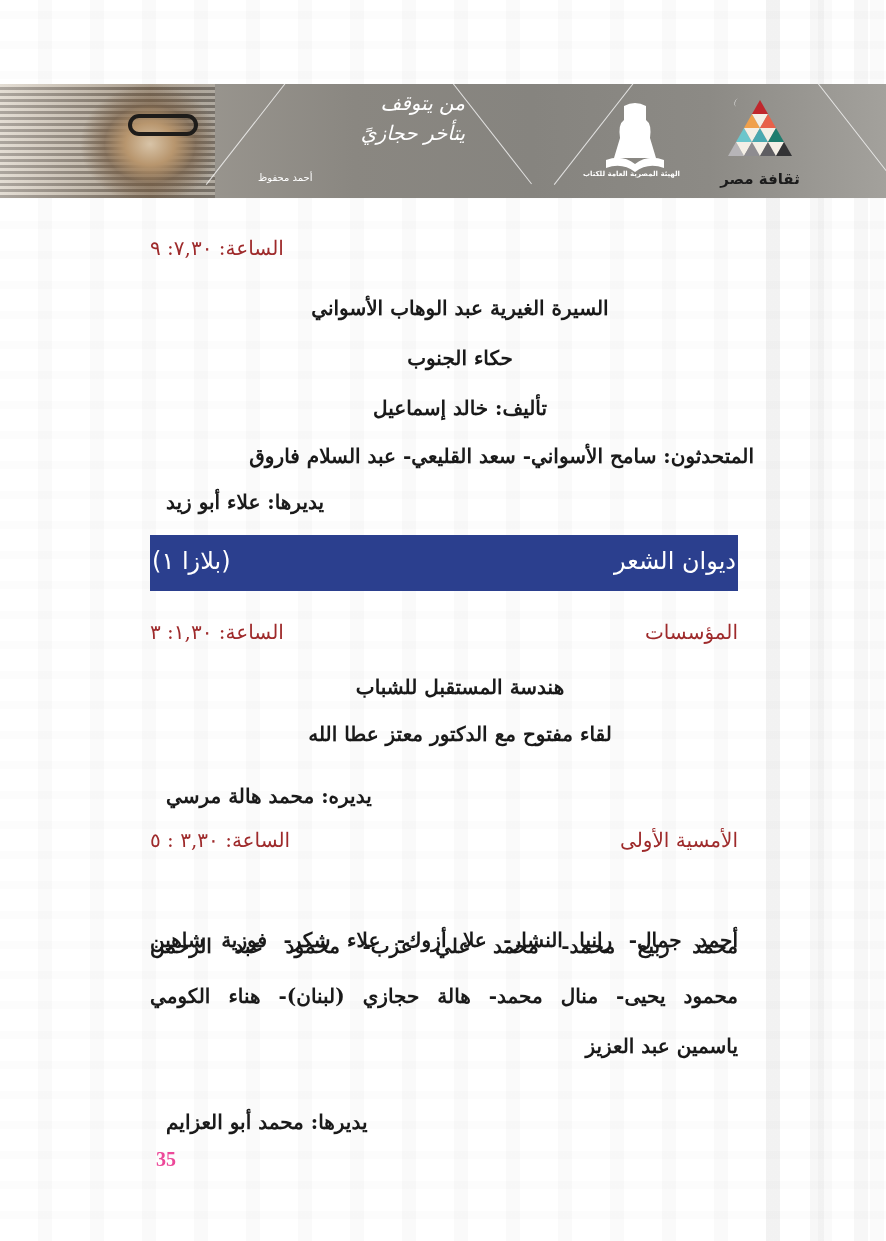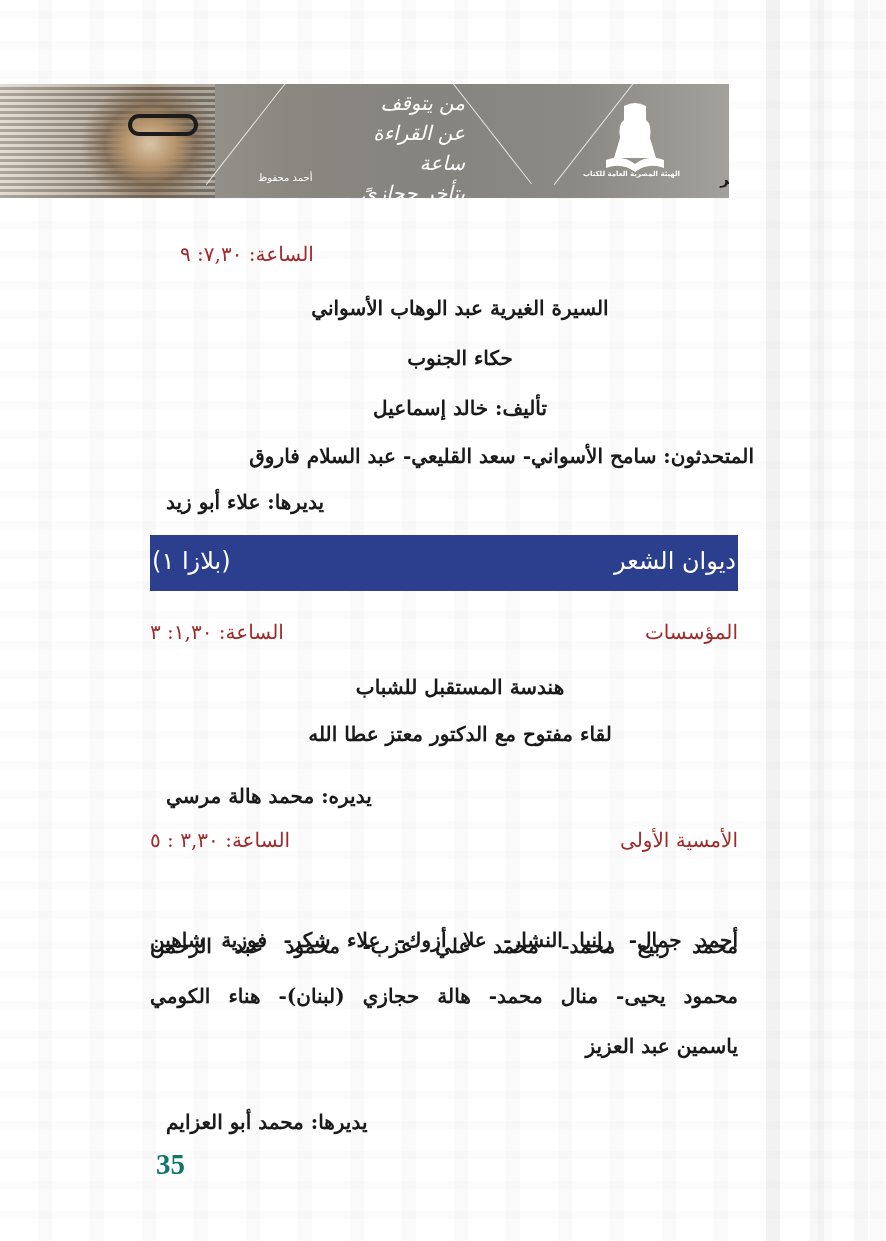--- a/index.html
+++ b/index.html
@@ -31,21 +31,21 @@
       background:
         repeating-linear-gradient(90deg, rgba(0,0,0,0.0) 0px, rgba(0,0,0,0.0) 30px, rgba(0,0,0,0.03) 30px, rgba(0,0,0,0.03) 44px);
       pointer-events: none;
     }
 
     
     .banner {
       position: absolute;
       top: 84px;
       left: 0;
-      width: 729px;
+      width: 886px;
       height: 114px;
       background: linear-gradient(90deg, #bdb8b0 0%, #9d9992 18%, #8a8781 40%, #86847f 60%, #8c8a85 80%, #a3a19c 100%);
       overflow: hidden;
     }
     .banner .portrait {
       position: absolute;
       left: 0; top: 0;
       width: 215px; height: 114px;
       background:
         radial-gradient(ellipse 70px 60px at 150px 60px, #d8c4a8 0%, #b8966e 35%, rgba(120,95,70,0.6) 65%, rgba(0,0,0,0) 100%),
@@ -202,42 +202,41 @@
     }
     .poets-last {
       text-align-last: right;
     }
     .page-number {
       position: absolute;
       left: 156px;
       top: 1148px;
       font-family: "Liberation Serif", serif;
       font-weight: bold;
-      font-size: 29px;
-      color: #0f766e;
+      font-size: 20px;
+      color: #ec4899;
     }
   </style>
 </head>
 <body>
 
 <div class="watermark"></div>
 <div class="watermark-right"></div>
 
 <div class="banner">
   <div class="portrait"></div>
   <div class="glasses"></div>
 
   <div class="diag" style="left:292px; transform: rotate(38deg);"></div>
   <div class="diag" style="left:445px; transform: rotate(-38deg);"></div>
   <div class="diag" style="left:640px; transform: rotate(38deg);"></div>
   <div class="diag" style="left:810px; transform: rotate(-38deg);"></div>
 
   <div class="quote">
     <div>من يتوقف</div>
-    <div>عن القراءة ساعة</div>
     <div>يتأخر حجازيً</div>
   </div>
   <div class="author">أحمد محفوظ</div>
 
   <svg class="gebo-logo" viewBox="0 0 70 90">
     <path d="M24 8 Q35 2 46 8 L46 22 Q52 26 50 40 L56 60 L14 60 L20 40 Q18 26 24 22 Z" fill="#ffffff"></path>
     <path d="M6 62 Q22 56 35 66 Q48 56 64 62 L64 70 Q48 64 35 74 Q22 64 6 70 Z" fill="#ffffff"></path>
   </svg>
   <div class="gebo-label">الهيئة المصرية العامة للكتاب</div>
 
@@ -257,21 +256,21 @@
     <polygon points="32,48 40,62 24,62" fill="#8e8c90"></polygon>
     <polygon points="32,48 48,48 40,62" fill="#f4efe6"></polygon>
     <polygon points="48,48 56,62 40,62" fill="#5f5e62"></polygon>
     <polygon points="48,48 64,48 56,62" fill="#f4efe6"></polygon>
     <polygon points="64,48 72,62 56,62" fill="#333335"></polygon>
   </svg>
   <div class="culture-label">ثقافة مصر</div>
 </div>
 
 <div class="content" style="top:0;">
-  <div class="time-row" style="top:242px;margin-left:30px;">
+  <div class="time-row" style="top:236px;">
     <span class="time">
       <span>الساعة:</span>
       <span>٧,٣٠: ٩</span>
     </span>
   </div>
   <div class="line center" style="top:296px;">السيرة الغيرية عبد الوهاب الأسواني</div>
   <div class="line center" style="top:346px;">حكاء الجنوب</div>
   <div class="line center" style="top:396px;">تأليف: خالد إسماعيل</div>
   <div class="line right" style="top:444px;">المتحدثون: سامح الأسواني- سعد القليعي- عبد السلام فاروق</div>
   <div class="line left-align" style="top:490px; direction:rtl; text-align:left;">يديرها: علاء أبو زيد</div>

